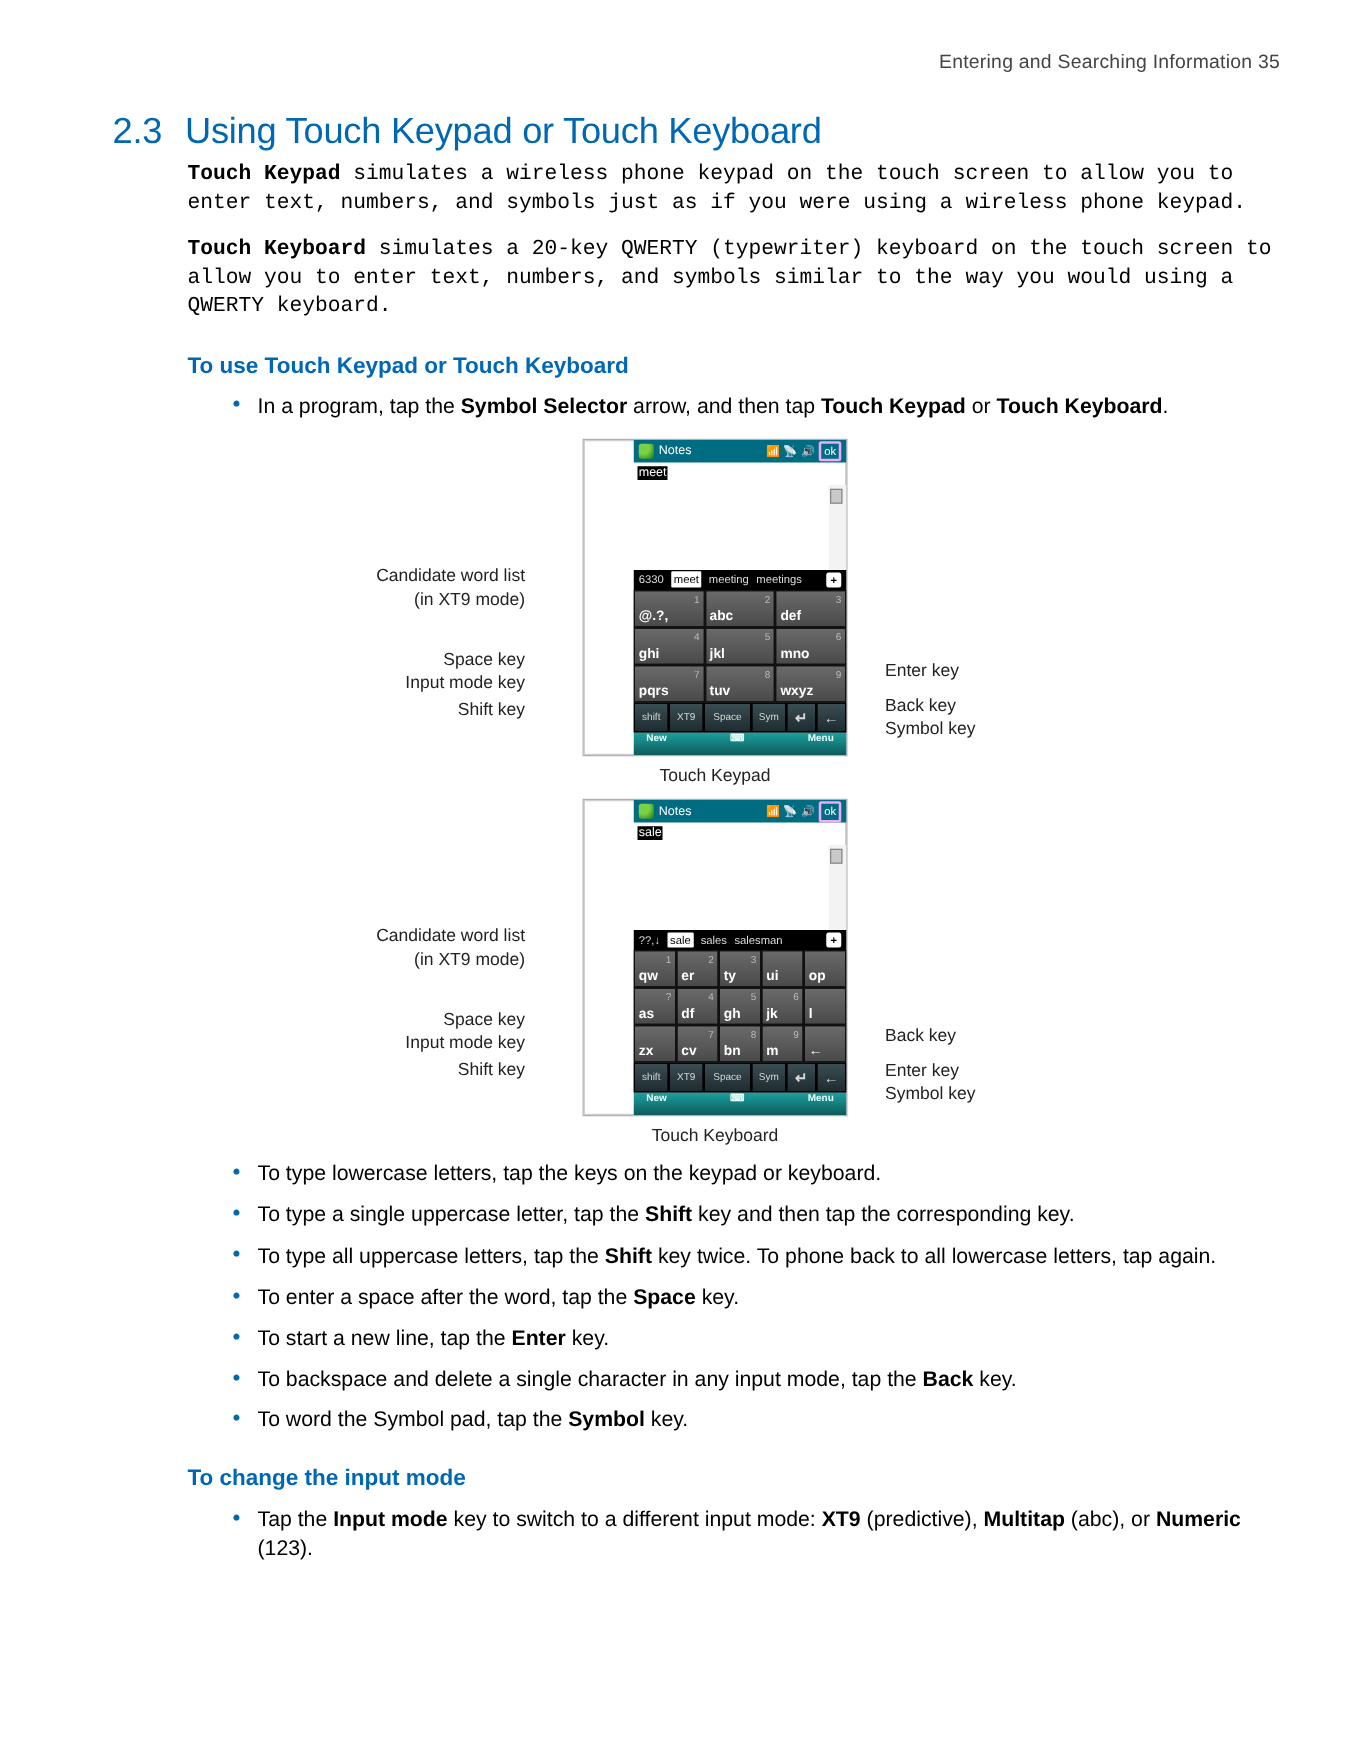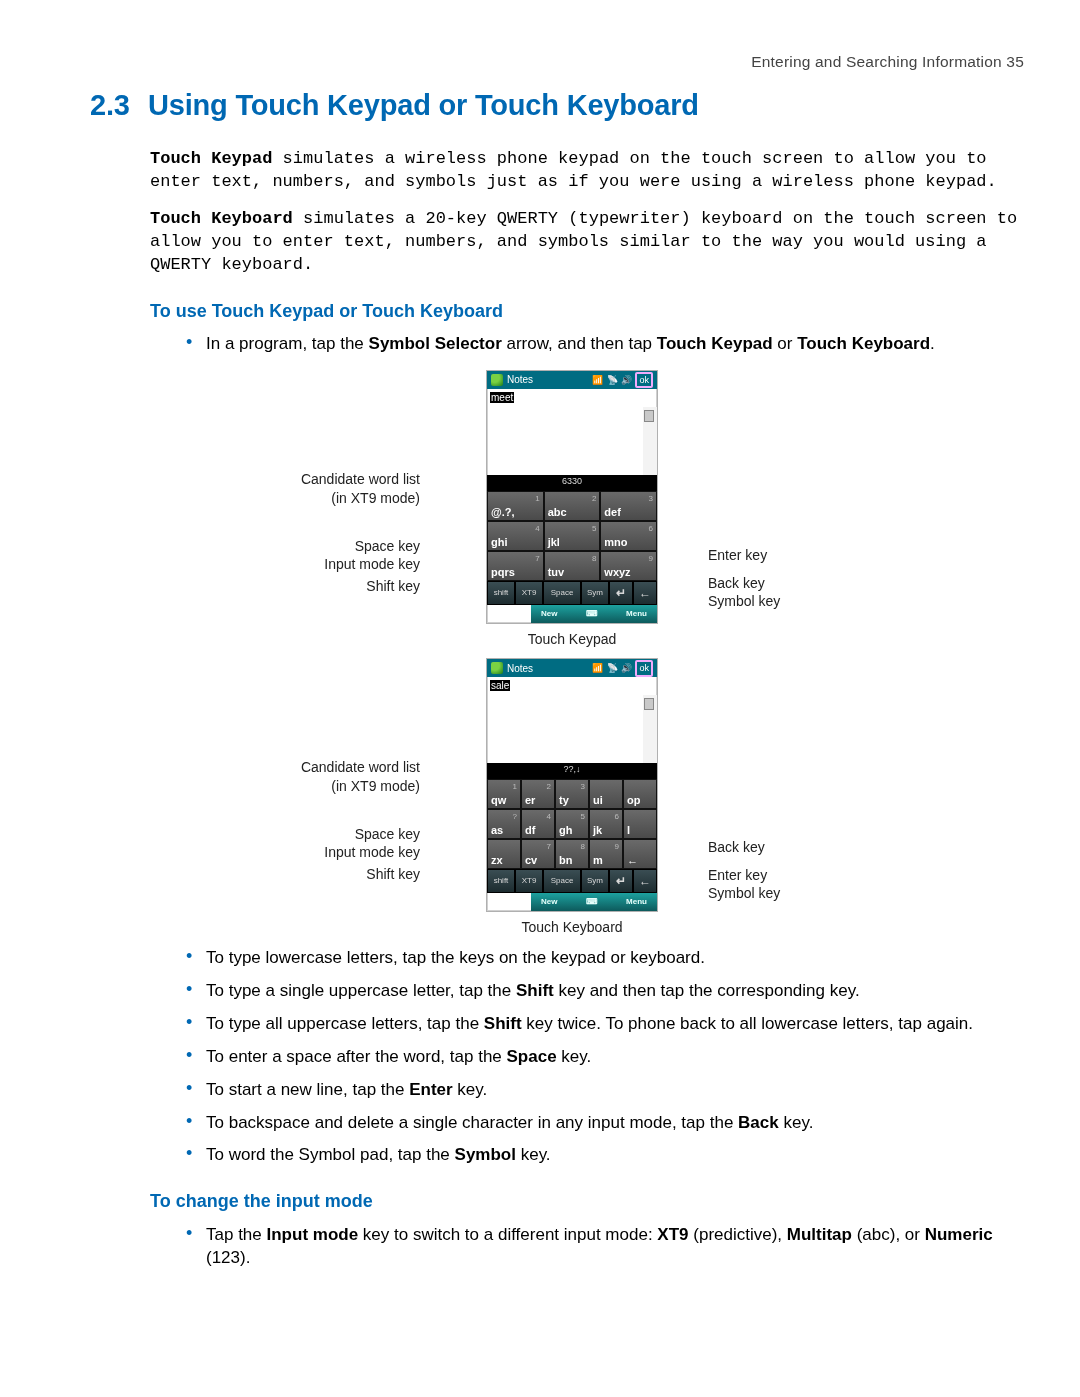--- a/index.html
+++ b/index.html
@@ -1,73 +1,73 @@
 <!DOCTYPE html>
 <html><head>
 <meta charset="utf-8">
 <style>
   html,body{margin:0;padding:0;background:#fff;}
   .page{width:1080px;min-height:1397px;margin:0 auto;position:relative;
         font-family:"Segoe UI","Myriad Pro",Helvetica,Arial,sans-serif;
         color:#000;font-size:17px;line-height:1.35;}
-  .running-head{position:absolute;top:52px;right:56px;color:#444;
+  .running-head{position:absolute;top:40px;right:56px;color:#444;
         font-size:15.5px;letter-spacing:.2px;}
   .content{padding:86px 56px 0 120px;}
-  h1.section-title{color:#0068b3;font-size:29px;margin:0 0 23px -30px;
-        font-weight:700;letter-spacing:-.2px;}
+  h1.section-title{color:#0068b3;font-size:29px;margin:0 0 4px -30px;
+        font-weight:400;letter-spacing:-.2px;}
   h1.section-title .num{display:inline-block;width:58px;}
   .para{margin:0 0 14px 30px;font-family:Liberation Mono, monospace;}
   h2.sub{color:#0068b3;font-size:18px;font-weight:700;
         margin:22px 0 10px 30px;}
   ul.bullets{margin:0 0 14px 66px;padding:0;list-style:none;}
   ul.bullets>li{position:relative;padding-left:20px;margin-bottom:10px;}
   ul.bullets>li::before{content:"•";color:#0068b3;position:absolute;
         left:0;top:0;font-size:18px;line-height:1;}
   b{font-weight:700;}
 
   
   .figure-block{width:100%;margin:6px 0 10px;}
   .figure{width:100%;display:flex;justify-content:center;position:relative;}
   .device{width:170px;border:1px solid #b0b0b0;background:#fff;
-          box-shadow:0 0 0 1px #d0d0d0 inset;}
+          box-shadow:0 0 0 1px #d0d0d0 inset;padding-left:40px;}
   .notes-bar{background:#006c82;color:#fff;font-size:10px;height:18px;
              display:flex;align-items:center;padding:0 4px;gap:4px;}
   .notes-bar .flag{width:12px;height:12px;border-radius:2px;
         background:radial-gradient(circle at 30% 30%,#7ad143 40%,#1a7a1a 100%);}
   .notes-bar .status{margin-left:auto;display:flex;gap:3px;align-items:center;}
   .notes-bar .status span{font-size:9px;}
   .notes-bar .ok{border:2px solid #f0abfc;border-radius:2px;padding:0 2px;
         font-size:8px;}
   .typed{font-size:10px;padding:2px 3px;}
   .typed .cursor{background:#000;color:#fff;padding:0 1px;}
   .notearea{height:68px;border-right:14px solid #f3f3f3;position:relative;}
   .notearea::after{content:"";position:absolute;top:3px;right:-11px;width:8px;
         height:10px;background:#c9c9c9;border:1px solid #888;}
   .cand{background:#000;color:#ddd;font-size:9px;height:16px;
-        display:flex;align-items:center;gap:6px;padding:0 4px;flex-direction:column;}
+        display:flex;align-items:center;gap:6px;padding:0 4px;}
   .cand .sel{background:#fff;color:#000;padding:0 2px;border-radius:1px;}
   .cand .plus{margin-left:auto;background:#fff;color:#000;width:12px;
         text-align:center;border-radius:2px;line-height:12px;font-weight:700;}
   .grid{display:grid;grid-template-columns:repeat(3,1fr);
         background:#151515;}
   .grid.g5{grid-template-columns:repeat(5,1fr);}
   .key{position:relative;height:26px;border:1px solid #111;color:#fff;
        font:700 11px/1 Arial;background:linear-gradient(#6a6a6a,#4a4a4a);
        display:flex;align-items:flex-end;justify-content:flex-start;
        padding:0 3px 2px 3px;}
   .key .num{position:absolute;top:2px;right:3px;font:400 8px Arial;color:#bbb;}
   .bottomrow{display:grid;grid-template-columns:28px 28px 38px 28px 24px 24px;
         background:#0f0f0f;}
   .bottomrow.kb{grid-template-columns:28px 28px 38px 28px 24px 24px;}
   .bkey{height:22px;color:#d7d7d7;font:400 8px/22px Arial;text-align:center;
         border:1px solid #000;background:linear-gradient(#3a4d53,#1d2c30);}
   .bkey.arrow{font-size:12px;font-weight:700;}
   .footbar{height:18px;background:linear-gradient(#1da19f,#0d5a5c);
-        display:flex;align-items:center;color:#e6fffc;font:700 8px Arial;
-        padding:0 10px;margin-left:44px;}
+        display:flex;color:#e6fffc;font:700 8px Arial;
+        padding:0 10px;}
   .footbar .mid{flex:1;text-align:center;}
   .caption{text-align:center;font-size:14px;color:#222;margin-top:6px;}
 
   
   .callouts{position:absolute;inset:0;pointer-events:none;font-size:14px;
             color:#222;}
   .co-left{position:absolute;text-align:right;}
   .co-right{position:absolute;text-align:left;}
 </style>
 </head>

